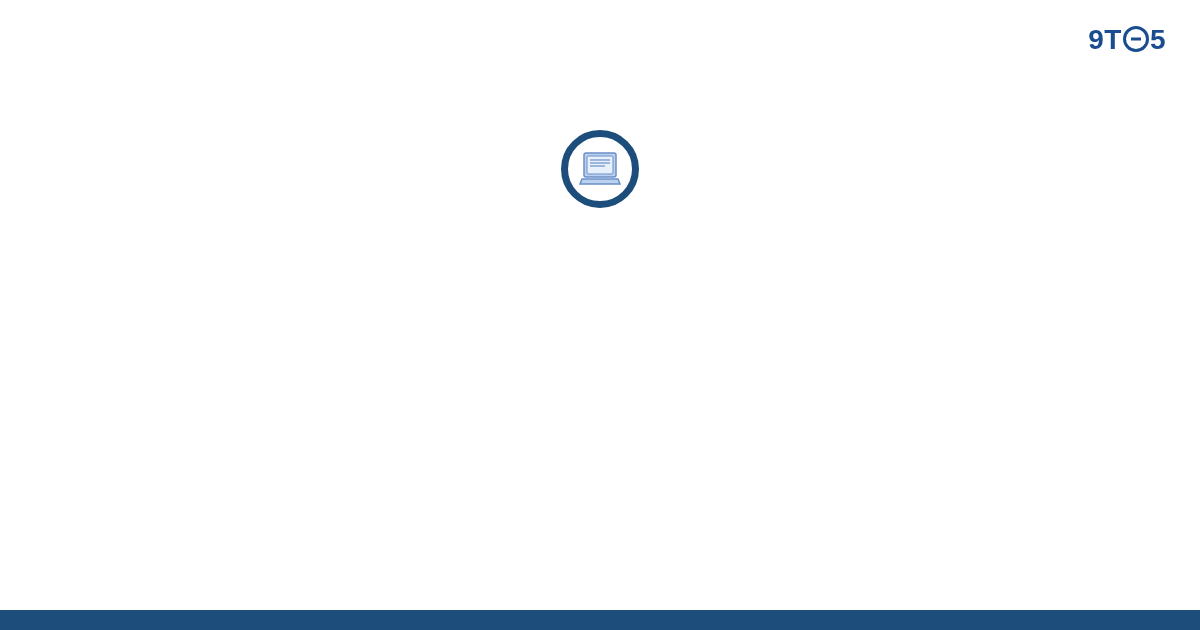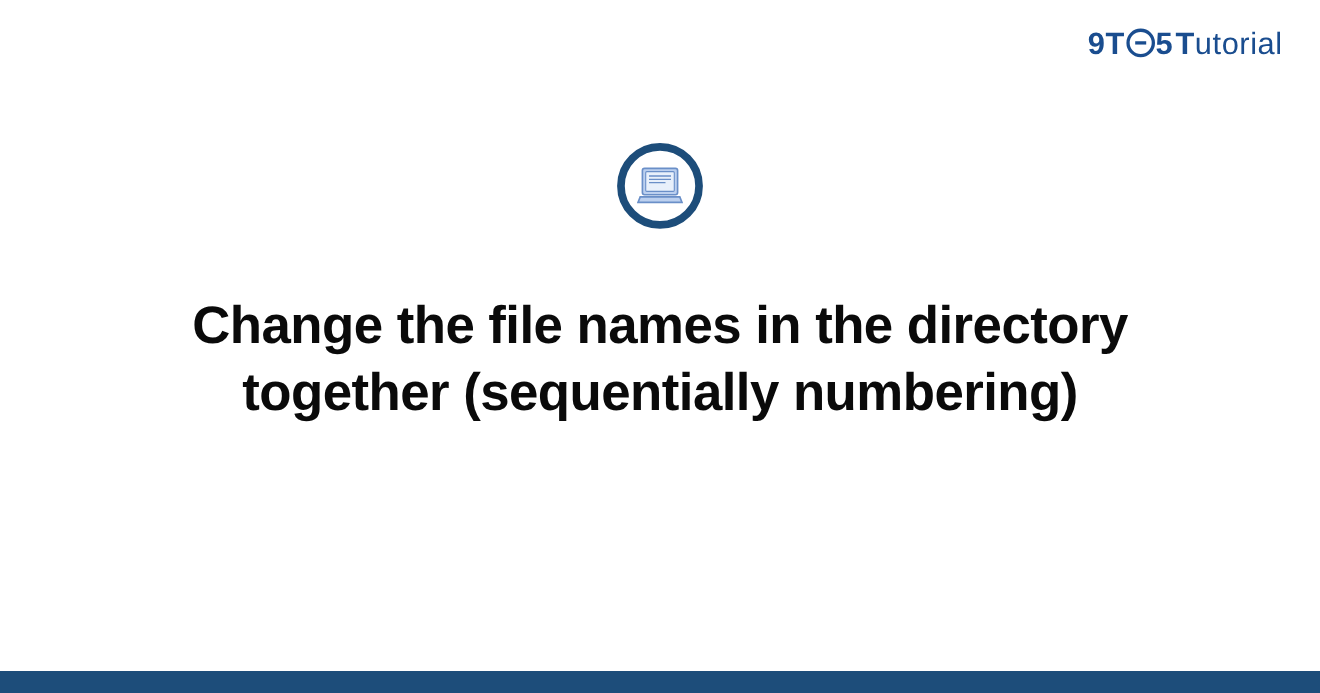--- a/index.html
+++ b/index.html
@@ -85,30 +85,28 @@
   }
 </style>
 </head>
 <body>
 
 <div class="logo">
   <span class="nine">9</span>
   <span>T</span>
   <span class="o-ring"></span>
   <span class="five">5</span>
-  <span class="tutorial"><span class="t-bold">T</span><span>utorial</span></span>
 </div>
 
 <div class="center-stage">
   <div class="icon-ring">
     <svg class="laptop-icon" viewBox="0 0 42 36">
       <rect x="5" y="2" width="32" height="24" rx="2" fill="#bcd0ef" stroke="#6a8fc8" stroke-width="1.5"></rect>
       <rect x="8" y="5" width="26" height="18" rx="1" fill="#e8f0fb" stroke="#6a8fc8" stroke-width="1"></rect>
       <line x1="11" y1="9" x2="31" y2="9" stroke="#6a8fc8" stroke-width="1.2"></line>
       <line x1="11" y1="12" x2="31" y2="12" stroke="#6a8fc8" stroke-width="1.2"></line>
       <line x1="11" y1="15" x2="26" y2="15" stroke="#6a8fc8" stroke-width="1.2"></line>
       <path d="M 3 28 L 39 28 L 41 33 L 1 33 Z" fill="#bcd0ef" stroke="#6a8fc8" stroke-width="1.5"></path>
     </svg>
   </div>
-  <h1 class="title">Change the file names in the directory together (sequentially numbering)</h1>
 </div>
 
 <div class="footer-bar"></div>
 
 </body></html>

